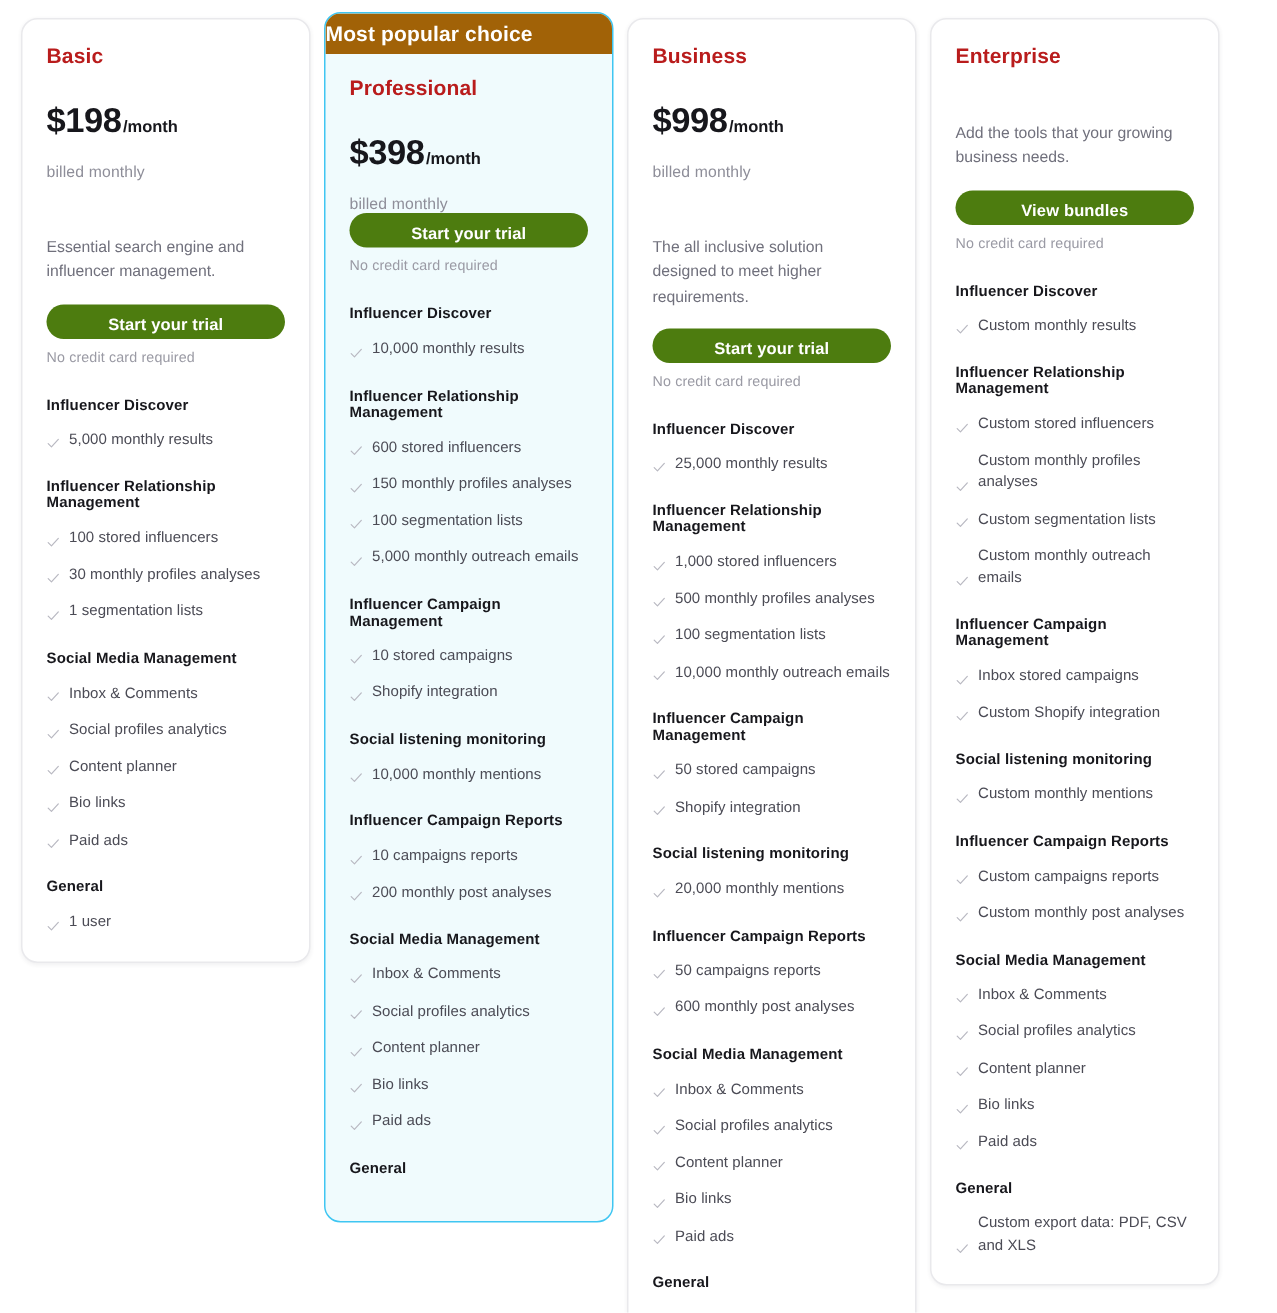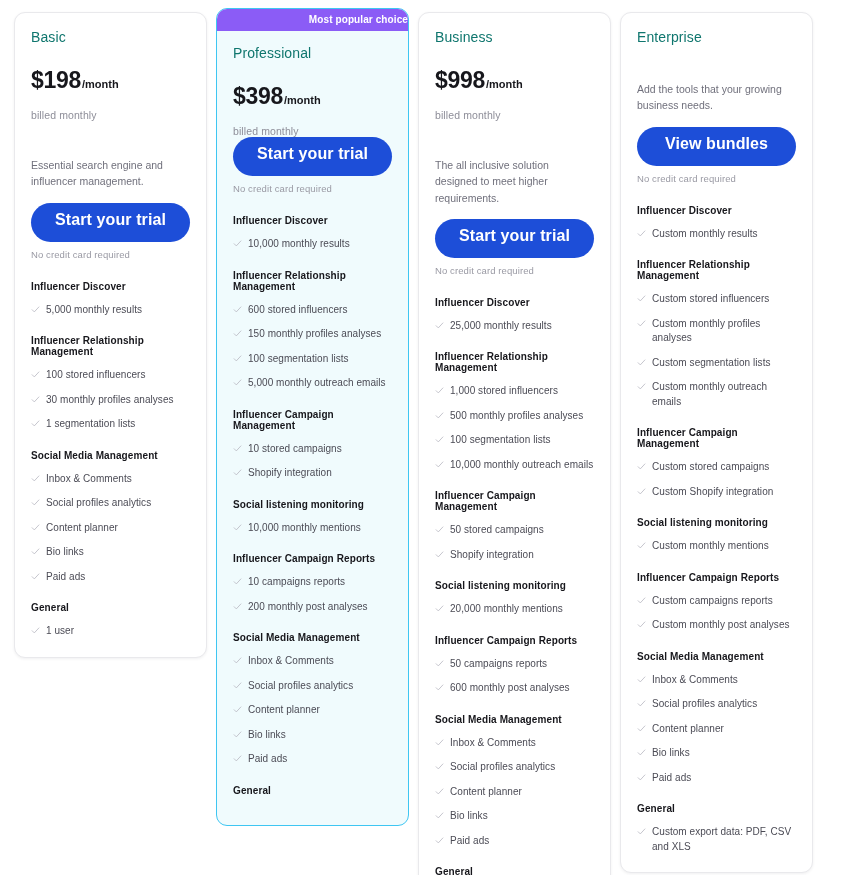--- a/index.html
+++ b/index.html
@@ -32,37 +32,37 @@
 
   .plan-card.featured {
     margin-top: -4px;
     background: #f0fbfd;
     border: 1px solid #3fc6f2;
     box-shadow: none;
   }
 
   
   .popular-banner {
-    background: #8b5cf6;
+    background: #a16207;
     color: #ffffff;
-    font-size: 10px;
+    font-size: 14px;
     font-weight: bold;
-    text-align: right;
+    text-align: left;
     padding: 5px 0 6px 0;
     letter-spacing: .1px;
   }
 
   .card-body { padding: 16px 16px 18px 16px; }
   .featured .card-body { padding-top: 14px; }
 
   
   .plan-name {
     font-size: 14px;
-    font-weight: normal;
-    color: #0f766e;
+    font-weight: bold;
+    color: #b91c1c;
     letter-spacing: .1px;
     margin-bottom: 24px;
   }
 
   .price-row {
     display: flex;
     align-items: baseline;
     margin-bottom: 14px;
     min-height: 26px;
   }
@@ -91,28 +91,28 @@
     color: #70707c;
     line-height: 1.55;
     margin-top: 36px;
     margin-bottom: 13px;
     min-height: 32px;
   }
 
   .cta-button {
     display: block;
     width: 100%;
-    background: #1d4ed8;
+    background: #4d7c0f;
     color: #ffffff;
     border: none;
     border-radius: 40px;
     font-family: "Liberation Sans", sans-serif;
-    font-size: 16px;
+    font-size: 11px;
     font-weight: bold;
-    padding: 8px 0 13px 0;
+    padding: 8px 0 3px 0;
     cursor: pointer;
     letter-spacing: .1px;
   }
 
   .cta-note {
     text-align: left;
     font-size: 9.5px;
     color: #9a9aa4;
     margin-top: 7px;
     letter-spacing: .1px;
@@ -126,21 +126,21 @@
   .section-title {
     font-size: 10px;
     font-weight: bold;
     color: #17171c;
     letter-spacing: .1px;
     margin-bottom: 11px;
   }
 
   .feature-item {
     display: flex;
-    align-items: flex-start;
+    align-items: flex-end;
     font-size: 10px;
     color: #4b4b55;
     line-height: 1.45;
     margin-bottom: 10px;
     letter-spacing: .05px;
   }
   .feature-item:last-child { margin-bottom: 0; }
 
   .check-icon {
     flex: 0 0 auto;
@@ -630,21 +630,21 @@
             </div>
           </div>
           <div class="feature-section">
             <div class="section-title">Influencer Campaign Management</div>
             <div class="feature-item">
               <span class="check-icon">
                 <svg viewBox="0 0 12 12" fill="none" stroke="currentColor" stroke-width="1.1" stroke-linecap="round" stroke-linejoin="round">
                   <path d="M1.5 6.3 L4.4 9.2 L10.5 2.6"></path>
                 </svg>
               </span>
-              <span>Custom stored campaigns</span>
+              <span>Inbox stored campaigns</span>
             </div>
             <div class="feature-item">
               <span class="check-icon">
                 <svg viewBox="0 0 12 12" fill="none" stroke="currentColor" stroke-width="1.1" stroke-linecap="round" stroke-linejoin="round">
                   <path d="M1.5 6.3 L4.4 9.2 L10.5 2.6"></path>
                 </svg>
               </span>
               <span>Custom Shopify integration</span>
             </div>
           </div>

